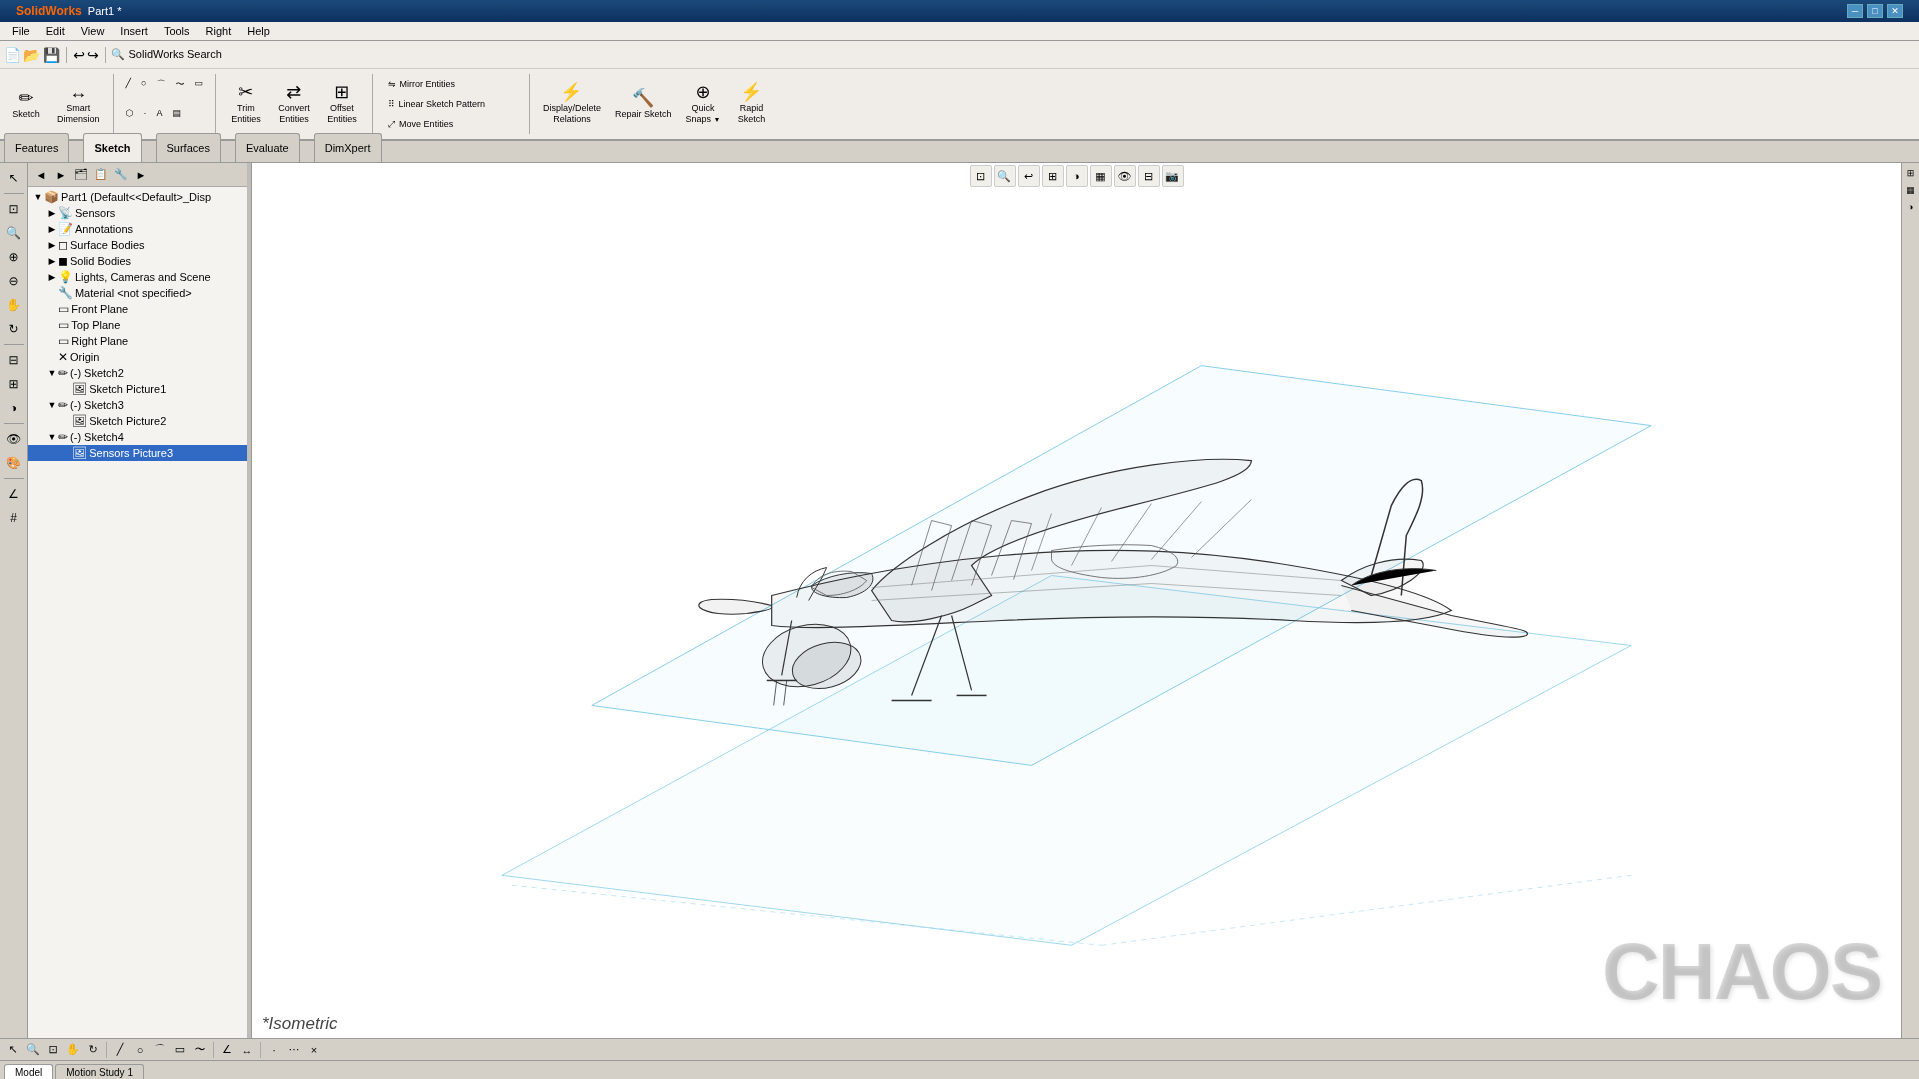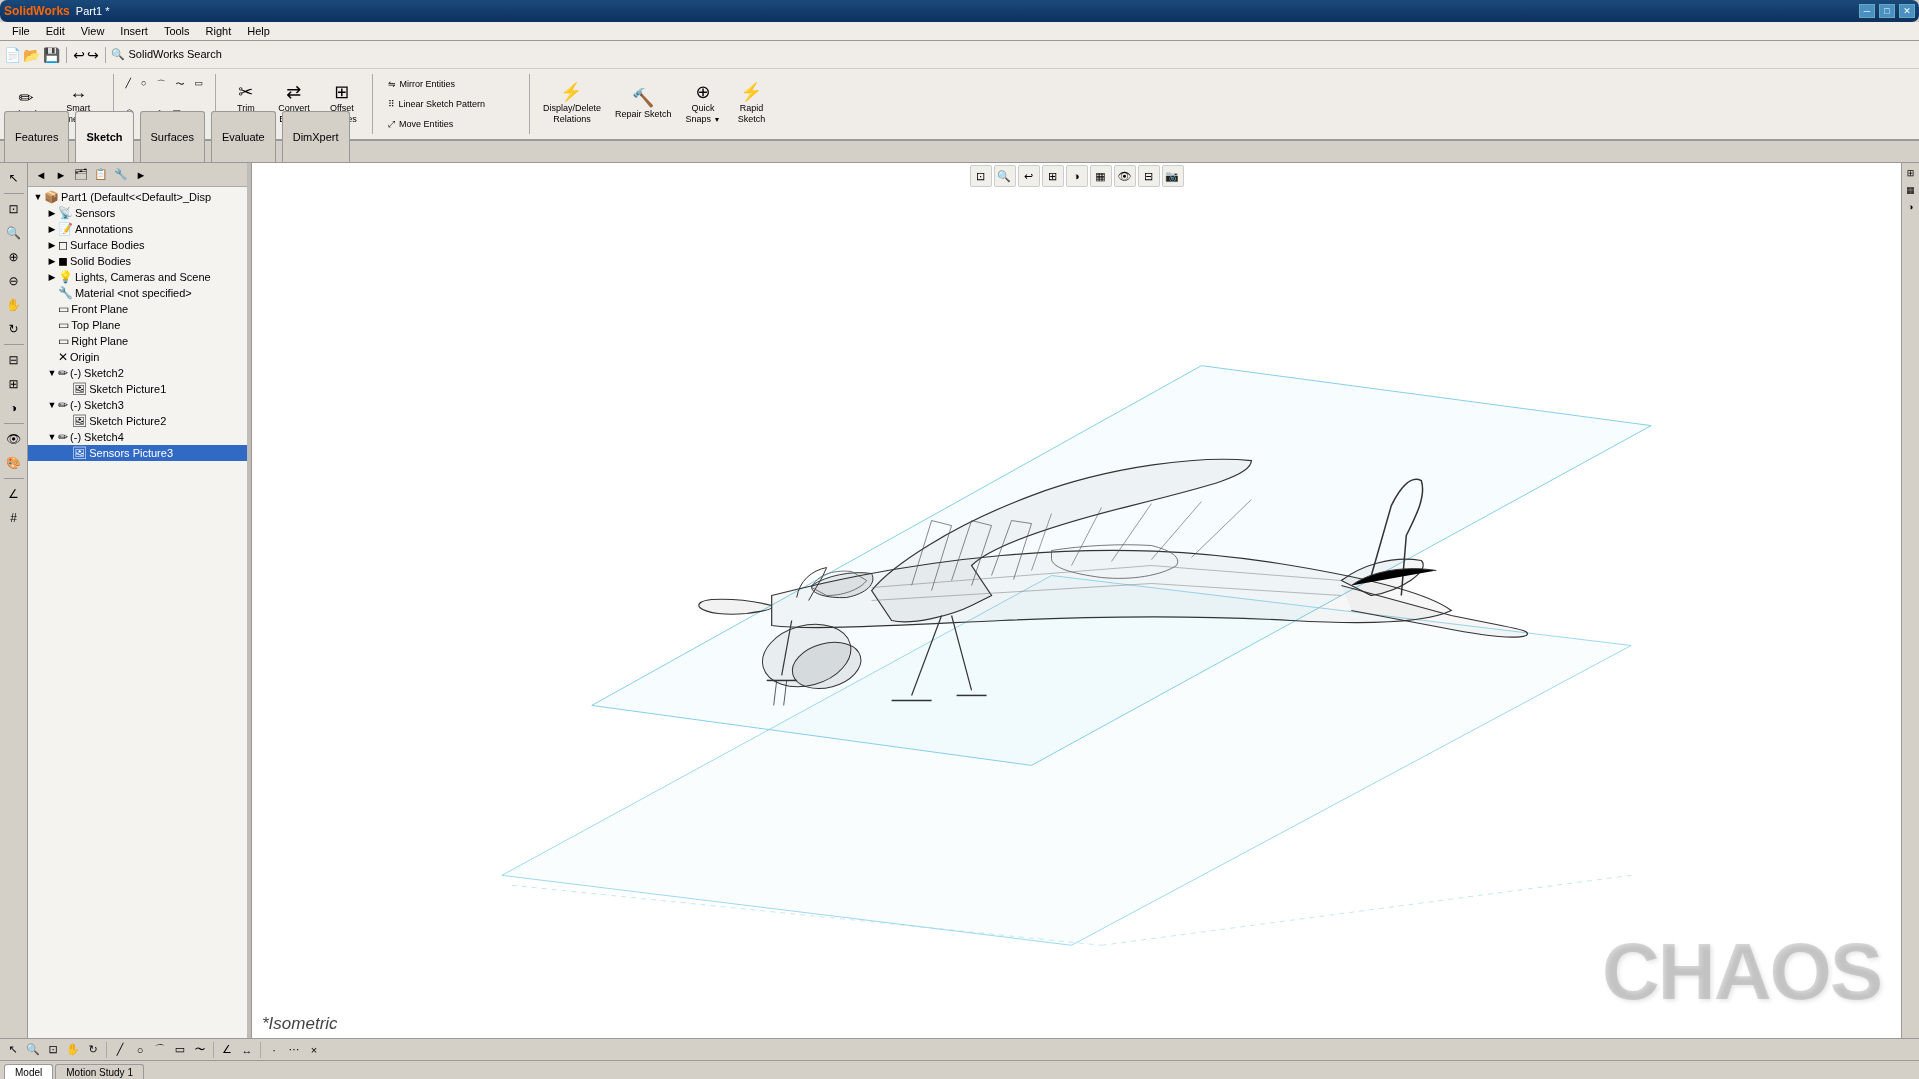--- a/index.html
+++ b/index.html
@@ -2,21 +2,21 @@
 <html><head>
   <meta charset="utf-8">
   <style>
     * { box-sizing: border-box; margin: 0; padding: 0; }
     body { font-family: 'Segoe UI', Tahoma, Arial, sans-serif; font-size: 11px; background: #d4d0c8; overflow: hidden; width: 1919px; height: 1079px; }
 
     
     #titlebar {
       display: flex; align-items: center; justify-content: space-between;
       background: linear-gradient(to bottom, #1a4a7a, #0d3060);
-      height: 22px; padding: 0 4px; color: white; border-radius: 7px;
+      height: 22px; padding: 0 16px; color: white;
     }
     #titlebar .left { display: flex; align-items: center; gap: 6px; }
     #titlebar .logo { font-weight: bold; font-size: 12px; color: #ff6600; }
     #titlebar .title { font-size: 11px; }
     #titlebar .right { display: flex; gap: 4px; }
     #titlebar .win-btn { width: 16px; height: 14px; font-size: 9px; cursor: pointer; display: flex; align-items: center; justify-content: center; background: #4a90c0; color: white; border: 1px solid #6ab; }
 
     
     #menubar {
       background: #f0ede8; height: 19px; display: flex; align-items: center;
@@ -50,23 +50,23 @@
       display: flex; flex-direction: column; align-items: center; cursor: pointer;
       padding: 2px 3px; font-size: 9px; border: 1px solid transparent; border-radius: 2px;
     }
 
     
     #tabbar {
       display: flex; background: #d4d0c8; height: 22px; align-items: flex-end;
       padding: 0 4px; border-bottom: 1px solid #999;
     }
     .tab {
-      padding: 19px 10px; font-size: 11px; cursor: pointer;
+      padding: 8px 10px; font-size: 11px; cursor: pointer;
       background: #d4d0c8; border: 1px solid #999; border-bottom: none;
-      margin-right: 6px; border-radius: 3px 3px 0 0;
+      margin-right: 14px; border-radius: 3px 3px 0 0;
     }
     .tab.active { background: #f0ede8; font-weight: bold; }
 
     
     #main { display: flex; height: calc(1079px - 22px - 20px - 76px - 22px - 22px - 22px); }
 
     
     #left-toolbar {
       width: 28px; background: #d4d0c8; border-right: 1px solid #999;
       display: flex; flex-direction: column; align-items: center; padding: 4px 2px; gap: 2px;

